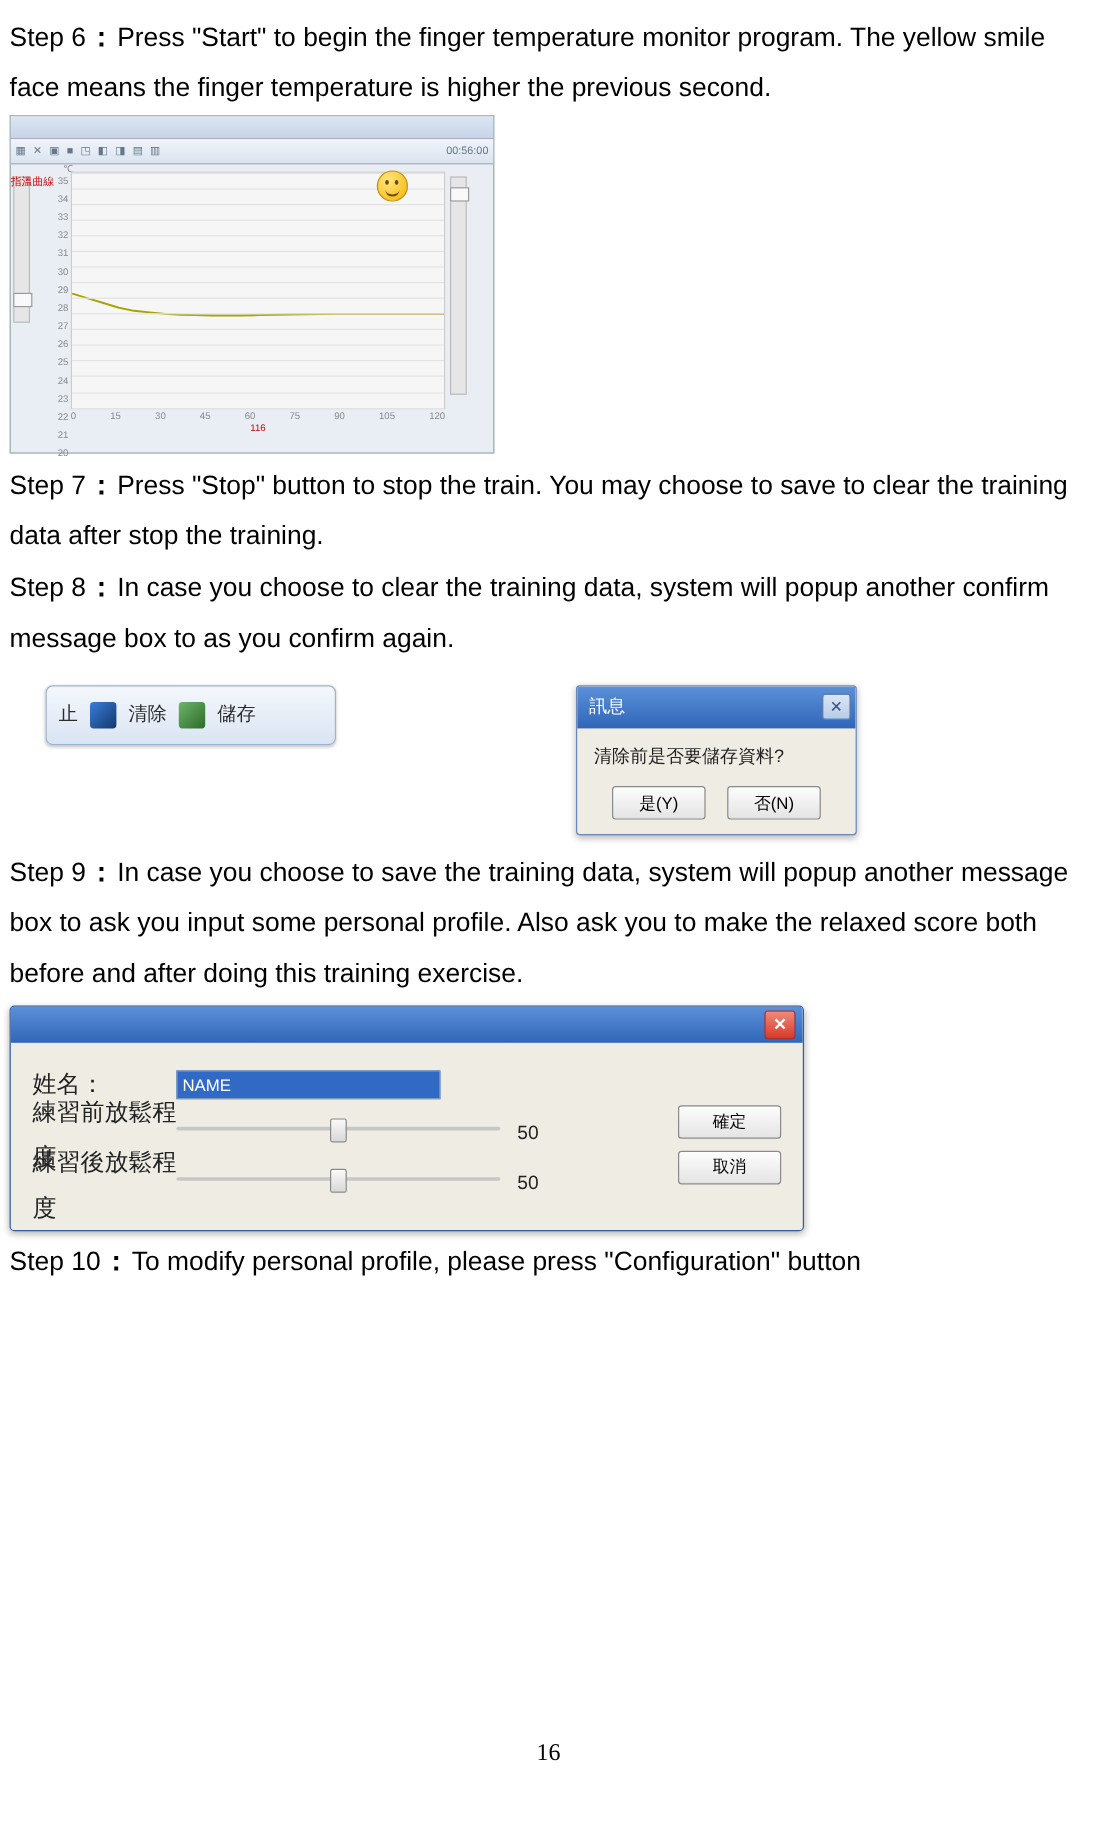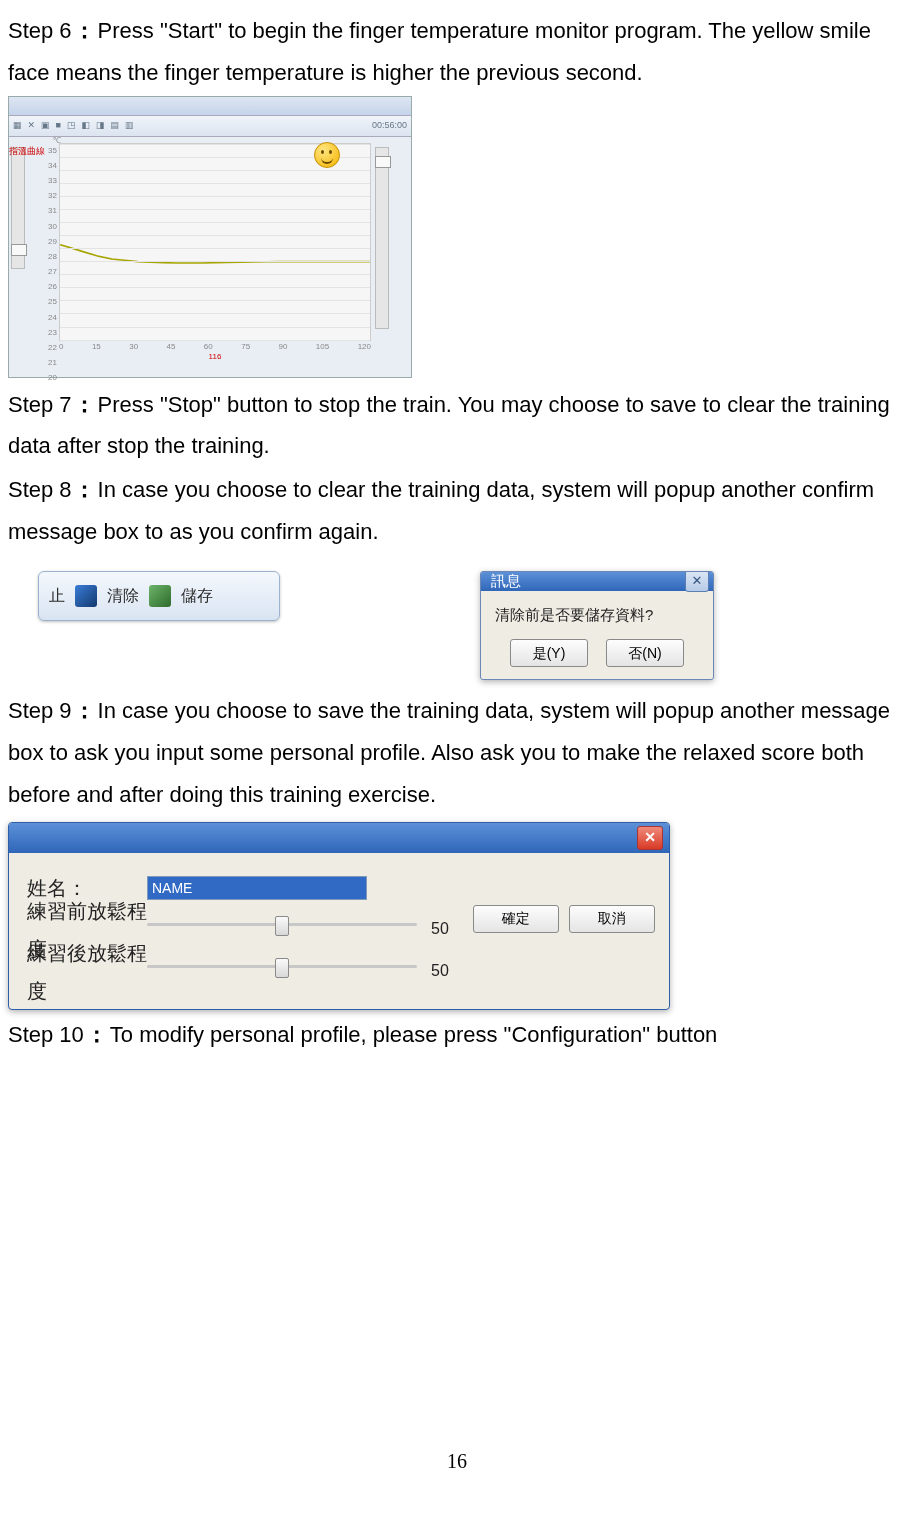--- a/index.html
+++ b/index.html
@@ -90,21 +90,21 @@
   .ico-clear{background:linear-gradient(135deg,#3b7dd8,#12386e);}
   .ico-save{background:linear-gradient(135deg,#6db46a,#2d6b2a);}
 
   
   .msgbox{
     width:232px;border:1px solid #6a87b6;border-radius:3px;overflow:hidden;
     box-shadow:0 2px 6px rgba(0,0,0,.3);background:#efece4;
     font-size:15px;
   }
   .msg-title{
-    height:19px;background:linear-gradient(#5c90d8,#2f66b8);
+    height:35px;background:linear-gradient(#5c90d8,#2f66b8);
     color:#fff;display:flex;align-items:center;justify-content:space-between;
     padding:0 4px 0 10px;font-weight:400;font-size:15px;
   }
   .msg-close{
     width:22px;height:20px;border:1px solid #5a7db4;border-radius:3px;
     background:linear-gradient(#dbe6f5,#b7cbe7);
     display:flex;align-items:center;justify-content:center;color:#39547f;font-size:13px;
   }
   .msg-body{padding:10px 14px 4px;color:#222;font-size:15px;}
   .msg-buttons{display:flex;gap:18px;justify-content:center;padding:6px 16px 12px;}
@@ -131,21 +131,21 @@
   .txt{
     width:210px;height:22px;border:1px solid #7e9ab8;background:#fff;font-size:14px;padding:0 4px;
     font-family:Arial,sans-serif;
   }
   .txt.sel{background:#316ac5;color:#fff;}
   .slider-wrap{flex:1;display:flex;align-items:flex-start;gap:14px;}
   .hslider{position:relative;width:270px;height:20px;}
   .track{position:absolute;left:0;right:0;top:9px;height:3px;background:#c7c7c7;border-radius:2px;}
   .hthumb{position:absolute;top:2px;left:50%;transform:translateX(-50%);width:12px;height:18px;background:linear-gradient(#fafafa,#d8d8d8);border:1px solid #8a8a8a;border-radius:2px;}
   .sval{font-size:16px;color:#222;}
-  .btncol{display:flex;flex-direction:row;gap:10px;padding-top:38px;}
+  .btncol{display:flex;flex-direction:column;gap:10px;padding-top:38px;}
   .btncol .winbtn{width:84px;}
 
   svg.line-plot{width:100%;height:100%;display:block;}
 </style>
 </head>
 <body>
 
 <p class="block">
   <span class="step-label">Step 6</span><span class="sep">：</span><span>Press "Start" to begin the finger temperature monitor program. The yellow smile face means the finger temperature is higher the previous second.</span>
 </p>

